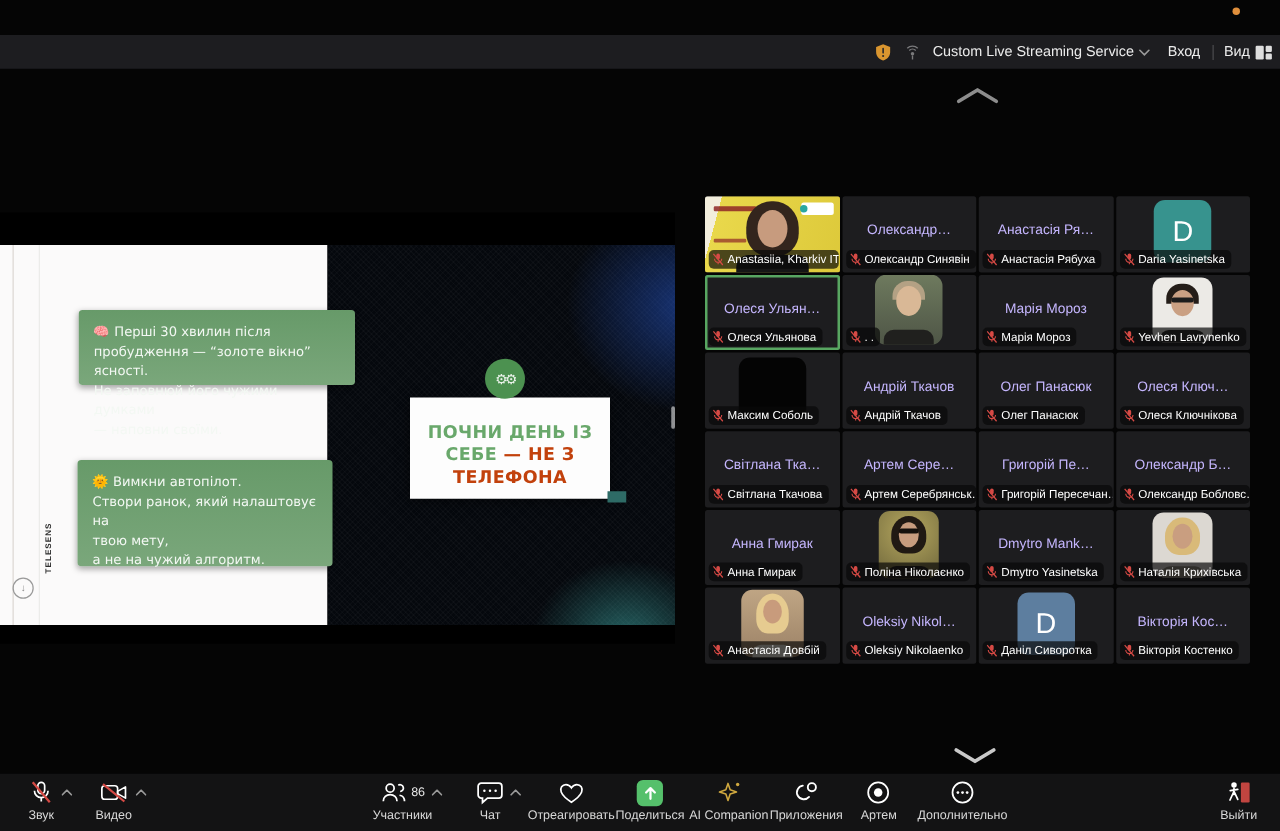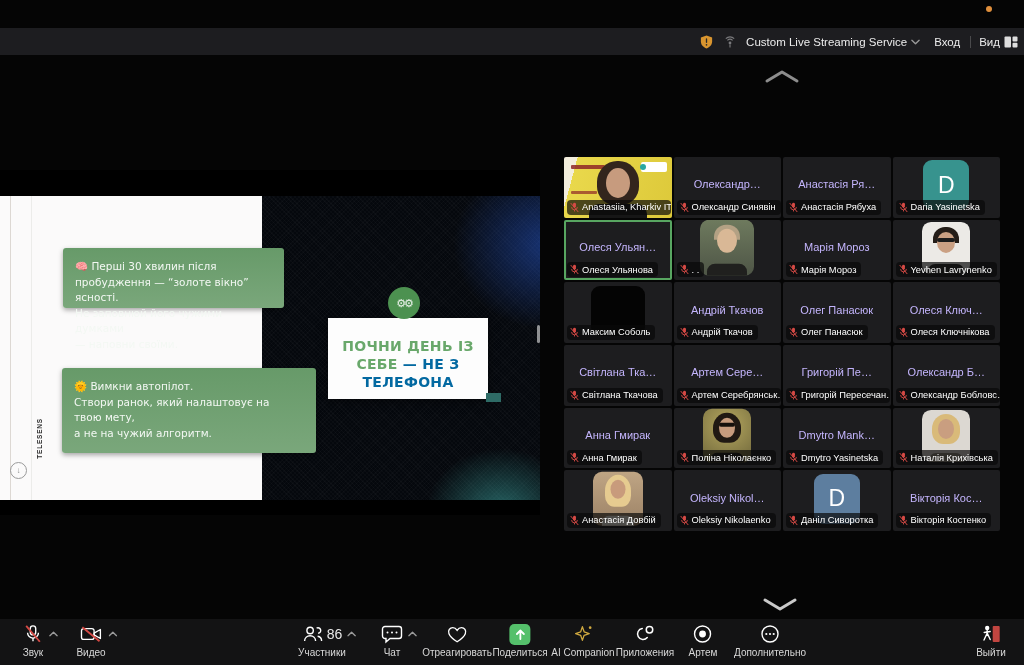--- a/index.html
+++ b/index.html
@@ -31,31 +31,31 @@
   #slide-dark{position:absolute;left:262px;top:0;width:278px;height:304px;background:
       radial-gradient(55% 45% at 103% 16%, rgba(38,86,200,.55), rgba(0,0,0,0) 62%),
       radial-gradient(45% 35% at 86% 104%, rgba(70,190,185,.5), rgba(0,0,0,0) 60%),
       repeating-linear-gradient(45deg, rgba(255,255,255,.022) 0 1px, rgba(0,0,0,0) 1px 3px),
       repeating-linear-gradient(-45deg, rgba(255,255,255,.018) 0 1px, rgba(0,0,0,0) 1px 3px),
       #05080d}
   .gbox{position:absolute;background:linear-gradient(180deg,#679a69,#7aa77b);border-radius:3px;
         box-shadow:0 2px 5px rgba(0,0,0,.35);color:#f3f8f3;font-family:"DejaVu Sans",sans-serif;
         font-size:10.5px;line-height:15.5px;padding:11px 12px;box-sizing:border-box;white-space:pre-line}
   #gbox1{left:63px;top:52px;width:221px;height:60px}
-  #gbox2{left:62px;top:172px;width:254px;height:85px}
+  #gbox2{left:62px;top:172px;width:204px;height:85px}
   #slidecard{position:absolute;left:328px;top:122px;width:160px;height:81px;background:#fdfdfd;
              box-shadow:0 2px 9px rgba(0,0,0,.5);display:flex;flex-direction:column;
              align-items:center;justify-content:flex-end;padding-bottom:8px;box-sizing:border-box}
   #gearcircle{position:absolute;left:388px;top:91px;width:32px;height:32px;border-radius:50%;
               background:#4c9150;display:flex;align-items:center;justify-content:center}
   #gearcircle .gears{color:#eaf2ea;font-size:11px;letter-spacing:-2px}
   .cardtitle{font-family:"DejaVu Sans",sans-serif;font-weight:bold;font-size:14px;line-height:18px;
              text-align:right;letter-spacing:.3px}
   .tgreen{color:#69a86b}
-  .tdark{color:#0369a1}
+  .tdark{color:#c2410c}
   #tealaccent{position:absolute;left:486px;top:197px;width:15px;height:9px;background:#2e6b66}
   #scrollthumb{position:absolute;left:537px;top:155px;width:3px;height:18px;border-radius:2px;
                background:rgba(255,255,255,.55)}
 
   
   #grid{position:absolute;left:564px;top:157px;width:436px;height:374px;display:grid;
         grid-template-columns:repeat(4,1fr);grid-template-rows:repeat(6,1fr);gap:2px}
   .tile{position:relative;background:#1d1d1f;border-radius:2px;overflow:hidden}
   .tile.active{box-shadow:inset 0 0 0 2px #58a661}
   .bigname{position:absolute;inset:0 0 6px 0;display:flex;align-items:center;justify-content:center;
@@ -68,21 +68,21 @@
   .avletter{display:flex;align-items:center;justify-content:center;font-size:23px;color:#fff}
   .pp{position:absolute;left:50%;transform:translateX(-50%)}
 
   
   #toolbar{position:absolute;left:0;top:619px;width:1024px;height:46px;background:#131314}
   .titem{position:absolute;top:5px;transform:translateX(-50%);display:flex;flex-direction:column;
          align-items:center;gap:3px;cursor:default}
   .ticon{height:20px;display:flex;align-items:center;justify-content:center;gap:3px;position:relative}
   .tlabel{font-size:10px;color:#d8d8d8;white-space:nowrap}
   .chev{position:absolute;right:-14px;top:7px}
-  .pcount{font-size:14px;color:#e8e8e8}
+  .pcount{font-size:10px;color:#e8e8e8}
   .sharebg{width:21px;height:21px;background:#55c06b;border-radius:5px;display:flex;
            align-items:center;justify-content:center}
 </style>
 </head>
 <body>
 
 <svg width="0" height="0" style="position:absolute">
   <symbol id="micm" viewBox="0 0 10 12">
     <rect x="3.4" y="0.8" width="3.2" height="5.4" rx="1.6" fill="#d64a45"></rect>
     <path d="M1.8 5.4a3.2 3.2 0 0 0 6.4 0" fill="none" stroke="#d64a45" stroke-width="1"></path>

